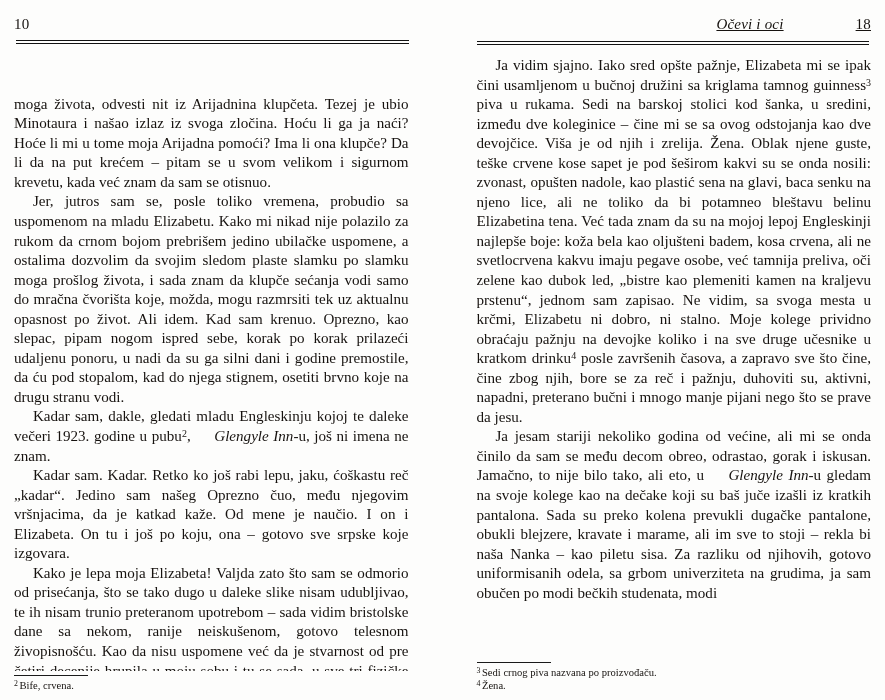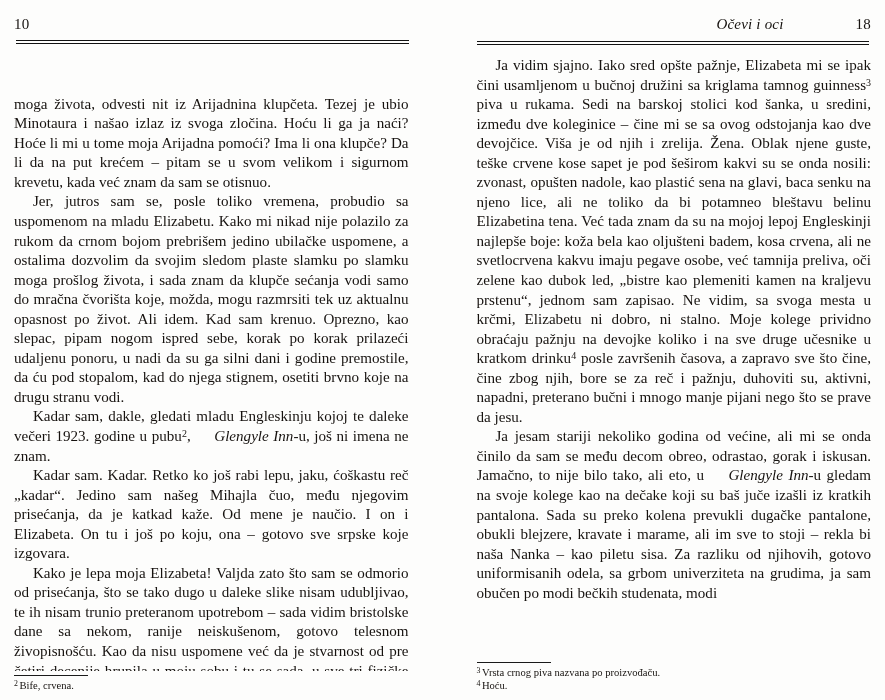--- a/index.html
+++ b/index.html
@@ -42,20 +42,21 @@
     align-items: flex-start;
     font-size: 14.5px;
     line-height: 20px;
     letter-spacing: 0.2px;
   }
   .runhead.left {
     justify-content: flex-start;
   }
   .runhead.right {
     justify-content: flex-end;
+    text-decoration: underline;
   }
   .folio {
     font-size: 15px;
     font-family: "Liberation Serif", serif;
   }
   .booktitle-smallcaps {
     font-variant: small-caps;
     font-size: 15.5px;
     letter-spacing: 0.9px;
     margin-left: 74px;
@@ -146,21 +147,21 @@
 
     <div class="runhead left">
       <span class="folio">10</span>
     </div>
     <div class="head-rule"></div>
 
     <div class="body-col">
         <p class="noindent"><span>moga života, odvesti nit iz Arijadnina klupčeta. Tezej je ubio Minotaura i našao izlaz iz svoga zločina. Hoću li ga ja naći? Hoće li mi u tome moja Arijadna pomoći? Ima li ona klupče? Da li da na put krećem – pitam se u svom velikom i sigurnom krevetu, kada već znam da sam se otisnuo.</span></p>
         <p class="indent"><span>Jer, jutros sam se, posle toliko vremena, probudio sa uspomenom na mladu Elizabetu. Kako mi nikad nije polazilo za rukom da crnom bojom prebrišem jedino ubilačke uspomene, a ostalima dozvolim da svojim sledom plaste slamku po slamku moga prošlog života, i sada znam da klupče sećanja vodi samo do mračna čvorišta koje, možda, mogu razmrsiti tek uz aktualnu opasnost po život. Ali idem. Kad sam krenuo. Oprezno, kao slepac, pipam nogom ispred sebe, korak po korak prilazeći udaljenu ponoru, u nadi da su ga silni dani i godine premostile, da ću pod stopalom, kad do njega stignem, osetiti brvno koje na drugu stranu vodi.</span></p>
         <p class="indent"><span>Kadar sam, dakle, gledati mladu Engleskinju kojoj te daleke večeri 1923. godine u pubu</span><sup>2</sup><span>, </span><em>Glengyle Inn</em><span>-u, još ni imena ne znam.</span></p>
-        <p class="indent"><span>Kadar sam. Kadar. Retko ko još rabi lepu, jaku, ćoškastu reč „kadar“. Jedino sam našeg Mihajla čuo, među njegovim prisećanja, da je katkad kaže. Od mene je naučio. I on i Elizabeta. On tu i još po koju, ona – gotovo sve srpske koje izgovara.</span></p>
+        <p class="indent"><span>Kadar sam. Kadar. Retko ko još rabi lepu, jaku, ćoškastu reč „kadar“. Jedino sam našeg Oprezno čuo, među njegovim vršnjacima, da je katkad kaže. Od mene je naučio. I on i Elizabeta. On tu i još po koju, ona – gotovo sve srpske koje izgovara.</span></p>
         <p class="indent"><span>Kako je lepa moja Elizabeta! Valjda zato što sam se odmorio od prisećanja, što se tako dugo u daleke slike nisam udubljivao, te ih nisam trunio preteranom upotrebom – sada vidim bristolske dane sa nekom, ranije neiskušenom, gotovo telesnom živopisnošću. Kao da nisu uspomene već da je stvarnost od pre četiri decenije hrupila u moju sobu i tu se sada, u sve tri fizičke razmere, pred nama umrtvljenima,</span></p>
       </div>
 
     <div class="footnotes">
       <div class="fn-rule"></div>
       <div>
           <div class="fn"><sup>2</sup><span>Bife, crvena.</span></div>
         </div>
     </div>
   </div>
@@ -174,20 +175,20 @@
     <div class="head-rule"></div>
 
     <div class="body-col">
         <p class="indent"><span>Ja vidim sjajno. Iako sred opšte pažnje, Elizabeta mi se ipak čini usamljenom u bučnoj družini sa kriglama tamnog guinness</span><sup>3</sup><span> piva u rukama. Sedi na barskoj stolici kod šanka, u sredini, između dve koleginice – čine mi se sa ovog odstojanja kao dve devojčice. Viša je od njih i zrelija. Žena. Oblak njene guste, teške crvene kose sapet je pod šeširom kakvi su se onda nosili: zvonast, opušten nadole, kao plastić sena na glavi, baca senku na njeno lice, ali ne toliko da bi potamneo bleštavu belinu Elizabetina tena. Već tada znam da su na mojoj lepoj Engleskinji najlepše boje: koža bela kao oljušteni badem, kosa crvena, ali ne svetlocrvena kakvu imaju pegave osobe, već tamnija preliva, oči zelene kao dubok led, „bistre kao plemeniti kamen na kraljevu prstenu“, jednom sam zapisao. Ne vidim, sa svoga mesta u krčmi, Elizabetu ni dobro, ni stalno. Moje kolege prividno obraćaju pažnju na devojke koliko i na sve druge učesnike u kratkom drinku</span><sup>4</sup><span> posle završenih časova, a zapravo sve što čine, čine zbog njih, bore se za reč i pažnju, duhoviti su, aktivni, napadni, preterano bučni i mnogo manje pijani nego što se prave da jesu.</span></p>
         <p class="indent"><span>Ja jesam stariji nekoliko godina od većine, ali mi se onda činilo da sam se među decom obreo, odrastao, gorak i iskusan. Jamačno, to nije bilo tako, ali eto, u </span><em>Glengyle Inn</em><span>-u gledam na svoje kolege kao na dečake koji su baš juče izašli iz kratkih pantalona. Sada su preko kolena prevukli dugačke pantalone, obukli blejzere, kravate i marame, ali im sve to stoji – rekla bi naša Nanka – kao piletu sisa. Za razliku od njihovih, gotovo uniformisanih odela, sa grbom univerziteta na grudima, ja sam obučen po modi bečkih studenata, modi</span></p>
       </div>
 
     <div class="footnotes">
       <div class="fn-rule"></div>
       <div>
-          <div class="fn"><sup>3</sup><span>Vrsta crnog piva nazvana po proizvođaču.</span></div>
-          <div class="fn"><sup>4</sup><span>Hoću.</span></div>
+          <div class="fn"><sup>3</sup><span>Sedi crnog piva nazvana po proizvođaču.</span></div>
+          <div class="fn"><sup>4</sup><span>Žena.</span></div>
         </div>
     </div>
   </div>
 
   <div class="gutter"></div>
 </div>
 
 </body></html>

